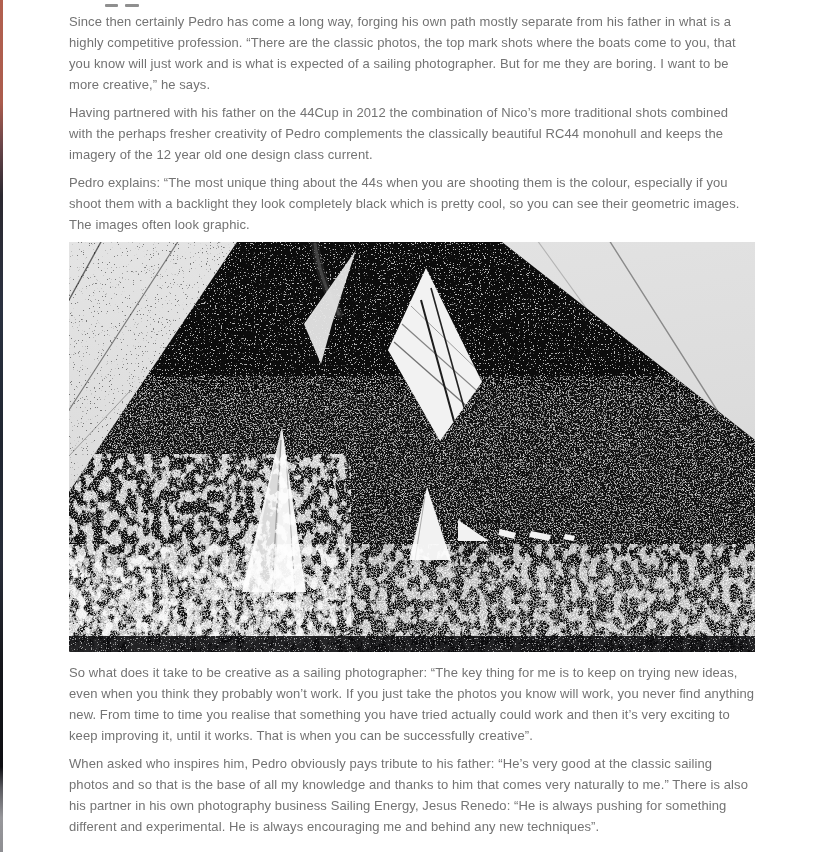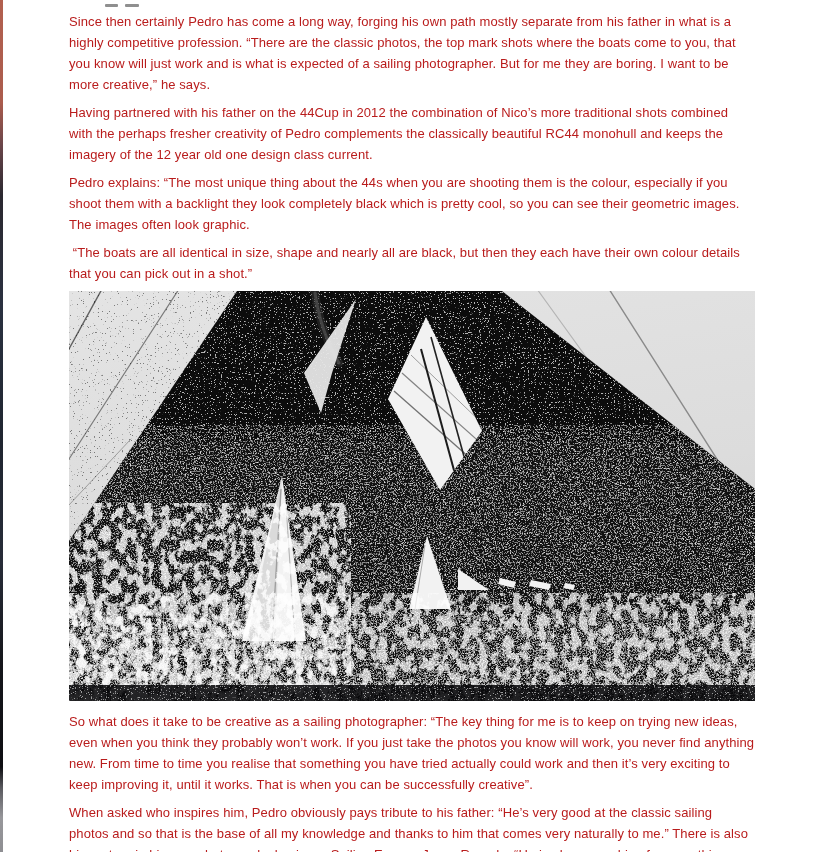--- a/index.html
+++ b/index.html
@@ -18,42 +18,41 @@
   }
   .content{position:absolute;left:69px;top:0;width:686px;padding-top:4px;}
   
   .remnant{position:relative;height:4px;overflow:hidden;margin-bottom:3px;}
   .remnant .dash{position:absolute;top:0;height:3px;background:#8f8f8f;border-radius:1px;}
   .remnant .d1{left:36px;width:13px;}
   .remnant .d2{left:56px;width:14px;}
   p.body-text{
     margin:0 0 7px 0;
     font-size:13px;line-height:21px;letter-spacing:0.1px;
-    color:#b91c1c;
+    color:#737373;
     text-align:left;
   }
   .photo-wrap{margin:7px 0 10px 0;width:686px;height:410px;line-height:0;}
   svg{display:block;}
 </style>
 </head>
 <body>
 
 <div class="edge-strip"></div>
 
 <div class="content">
 
   <div class="remnant">
     <span class="dash d1"></span>
     <span class="dash d2"></span>
   </div>
 
   <p class="body-text">Since then certainly Pedro has come a long way, forging his own path mostly separate from his father in what is a highly competitive profession. “There are the classic photos, the top mark shots where the boats come to you, that you know will just work and is what is expected of a sailing photographer. But for me they are boring. I want to be more creative,” he says.</p>
   <p class="body-text">Having partnered with his father on the 44Cup in 2012 the combination of Nico’s more traditional shots combined with the perhaps fresher creativity of Pedro complements the classically beautiful RC44 monohull and keeps the imagery of the 12 year old one design class current.</p>
   <p class="body-text">Pedro explains: “The most unique thing about the 44s when you are shooting them is the colour, especially if you shoot them with a backlight they look completely black which is pretty cool, so you can see their geometric images. The images often look graphic.</p>
-  <p class="body-text">&nbsp;“The boats are all identical in size, shape and nearly all are black, but then they each have their own colour details that you can pick out in a shot.”</p>
 
   <div class="photo-wrap" title="Black and white abstract photo looking up at two black RC44 sails against a backlit sky, with rigging lines, bright gaps between the sails and heavy water spray">
     <svg width="686" height="410" viewBox="0 0 686 410" xmlns="http://www.w3.org/2000/svg" role="img">
       <defs>
         <linearGradient id="skyG" x1="0" y1="0" x2="0.25" y2="1">
           <stop offset="0" stop-color="#e4e4e4"></stop>
           <stop offset="0.6" stop-color="#dcdcdc"></stop>
           <stop offset="1" stop-color="#d2d2d2"></stop>
         </linearGradient>
         <clipPath id="darkClip">

